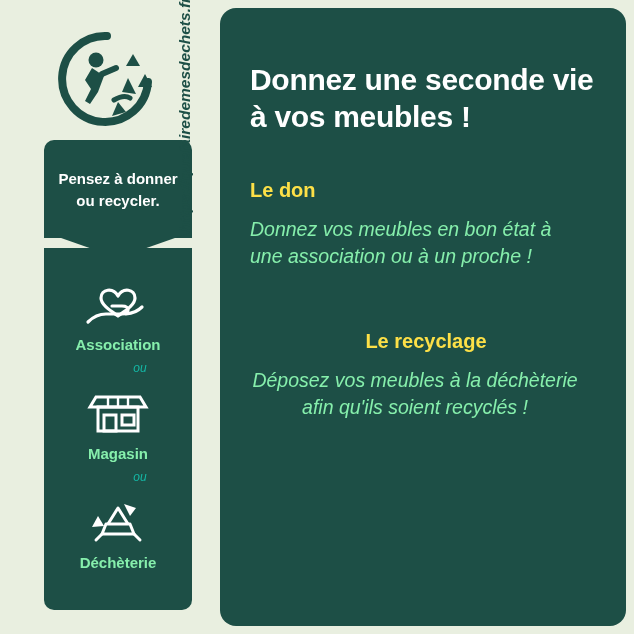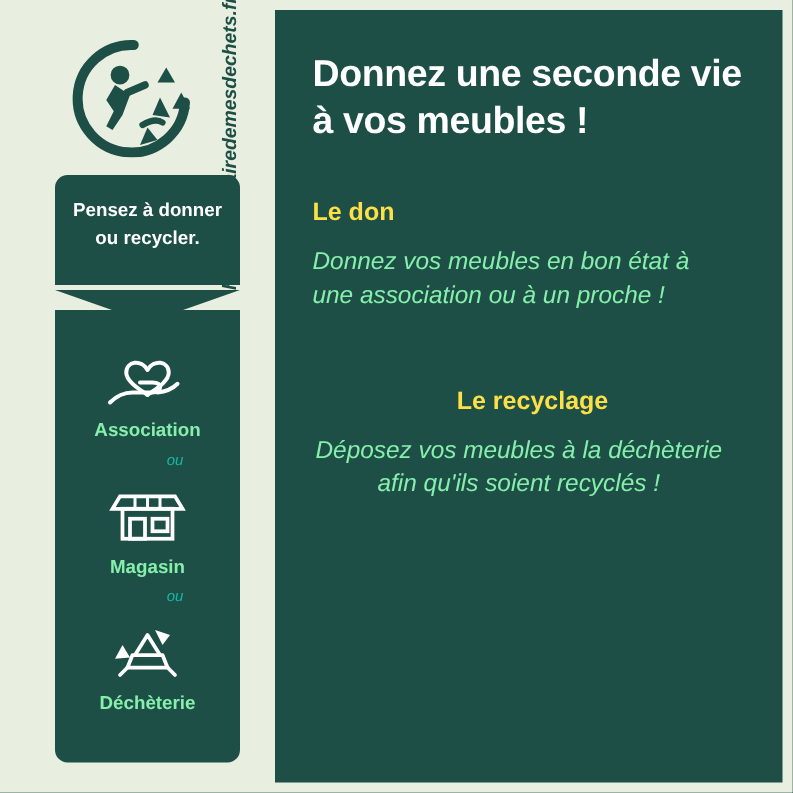--- a/index.html
+++ b/index.html
@@ -21,23 +21,23 @@
     box-sizing: border-box;
   }
   
   .right-panel {
     position: absolute;
     left: 220px;
     top: 8px;
     width: 406px;
     height: 618px;
     background: #1d4f46;
-    border-radius: 0;
-    box-sizing: border-box;
-    padding: 34px 24px 24px 30px;
+    border-radius: 16px;
+    box-sizing: border-box;
+    padding: 54px 24px 24px 30px;
   }
   .headline {
     color: #ffffff;
     font-size: 30px;
     font-weight: bold;
     line-height: 1.22;
     letter-spacing: -0.3px;
     margin: 0 0 0 0;
   }
   .section {
@@ -77,21 +77,21 @@
     height: 96px;
   }
   .banner {
     position: absolute;
     left: 44px;
     top: 140px;
     width: 148px;
     background: #1d4f46;
     border-radius: 10px 10px 0 0;
     box-sizing: border-box;
-    padding: 18px 10px 26px 10px;
+    padding: 28px 10px 26px 10px;
     text-align: center;
   }
   .banner-text {
     color: #ffffff;
     font-size: 15px;
     font-weight: bold;
     line-height: 1.45;
     margin: 0;
   }
   .banner-notch {

